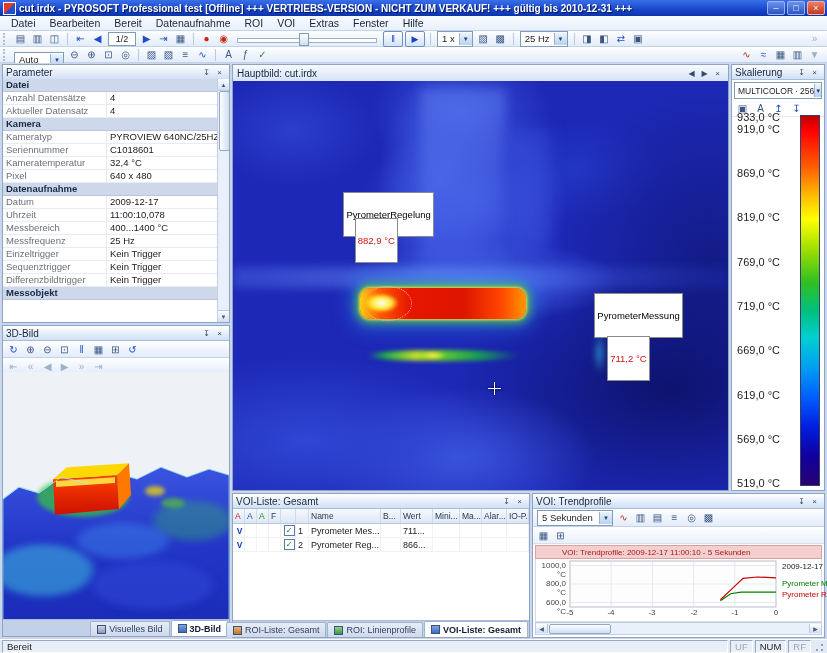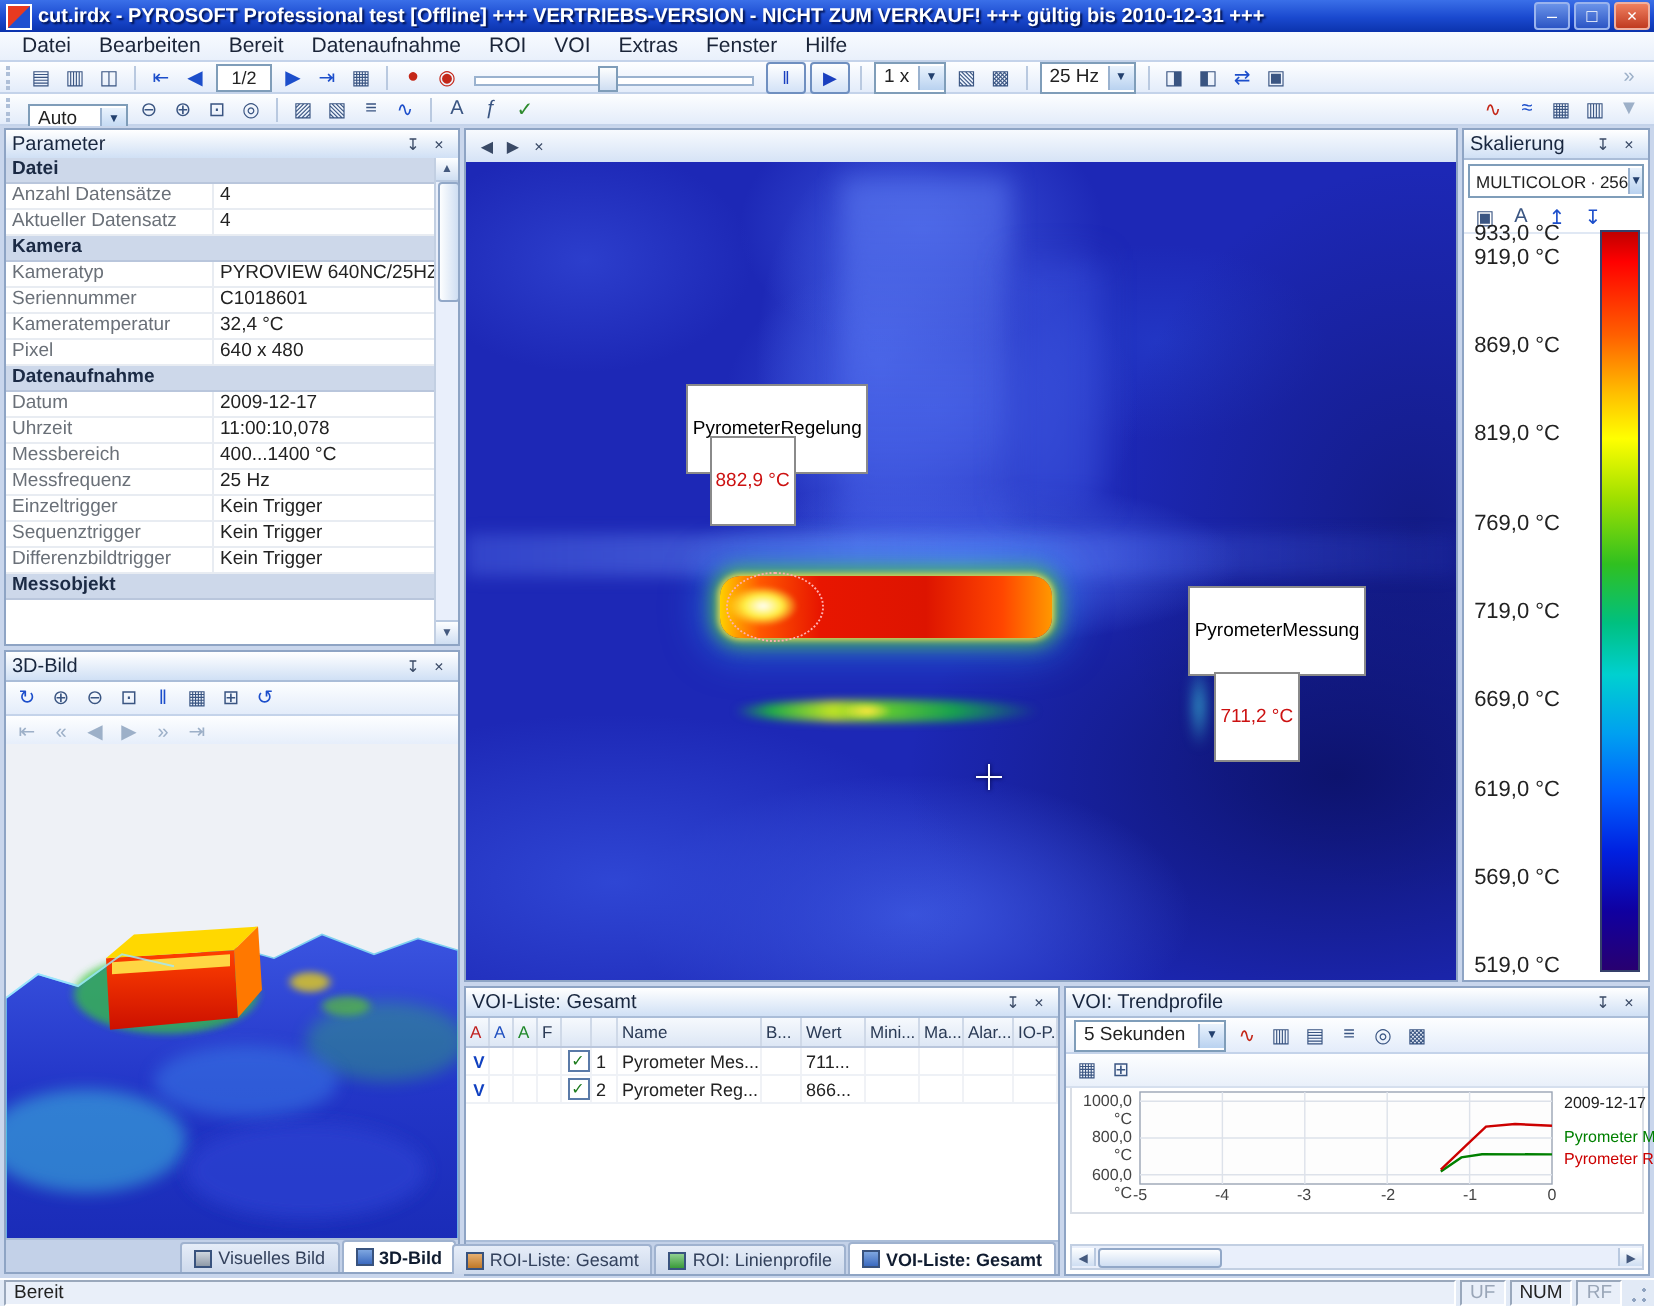--- a/index.html
+++ b/index.html
@@ -369,20 +369,21 @@
         </span>
         <span class="dtab active">
           <span class="dtico"></span>
           <span>3D-Bild</span>
         </span>
       </div>
     </div>
 
     <div class="panel" style="left:232px;top:1px;width:497px;height:427px;">
       <div class="mainhdr">
+        <span class="txt">Hauptbild: cut.irdx</span>
         <span class="ptico">◀</span>
         <span class="ptico">▶</span>
         <span class="ptico">×</span>
       </div>
       <div class="thermal">
         <div class="tfx t-slab"></div>
         <div class="tfx t-slab2"></div>
         <div class="tfx t-midband"></div>
         <div class="tfx t-hotbar"></div>
         <div class="tfx t-hotcore"></div>
@@ -518,20 +519,21 @@
         <span class="tbtn">▥</span>
         <span class="tbtn">▤</span>
         <span class="tbtn">≡</span>
         <span class="tbtn">◎</span>
         <span class="tbtn">▩</span>
       </div>
       <div class="trtools2">
         <span class="tbtn">▦</span>
         <span class="tbtn">⊞</span>
       </div>
+      <div class="chartband">VOI: Trendprofile: 2009-12-17 11:00:10 - 5 Sekunden</div>
       <div class="chartplot">
         <svg id="trend-svg" width="287" height="50" style="position:absolute;left:0;top:0;">
           <rect x="34" y="2" width="206" height="46" fill="#fdfdfd" stroke="#9aa4b4" stroke-width="0.7"></rect>
           <line x1="75.2" y1="2" x2="75.2" y2="48" stroke="#dde2ea" stroke-width="0.7"></line>
           <line x1="116.4" y1="2" x2="116.4" y2="48" stroke="#dde2ea" stroke-width="0.7"></line>
           <line x1="157.6" y1="2" x2="157.6" y2="48" stroke="#dde2ea" stroke-width="0.7"></line>
           <line x1="198.8" y1="2" x2="198.8" y2="48" stroke="#dde2ea" stroke-width="0.7"></line>
           <line x1="34" y1="6.6" x2="240" y2="6.6" stroke="#dde2ea" stroke-width="0.7"></line>
           <line x1="34" y1="25" x2="240" y2="25" stroke="#dde2ea" stroke-width="0.7"></line>
           <line x1="34" y1="43.4" x2="240" y2="43.4" stroke="#dde2ea" stroke-width="0.7"></line>

